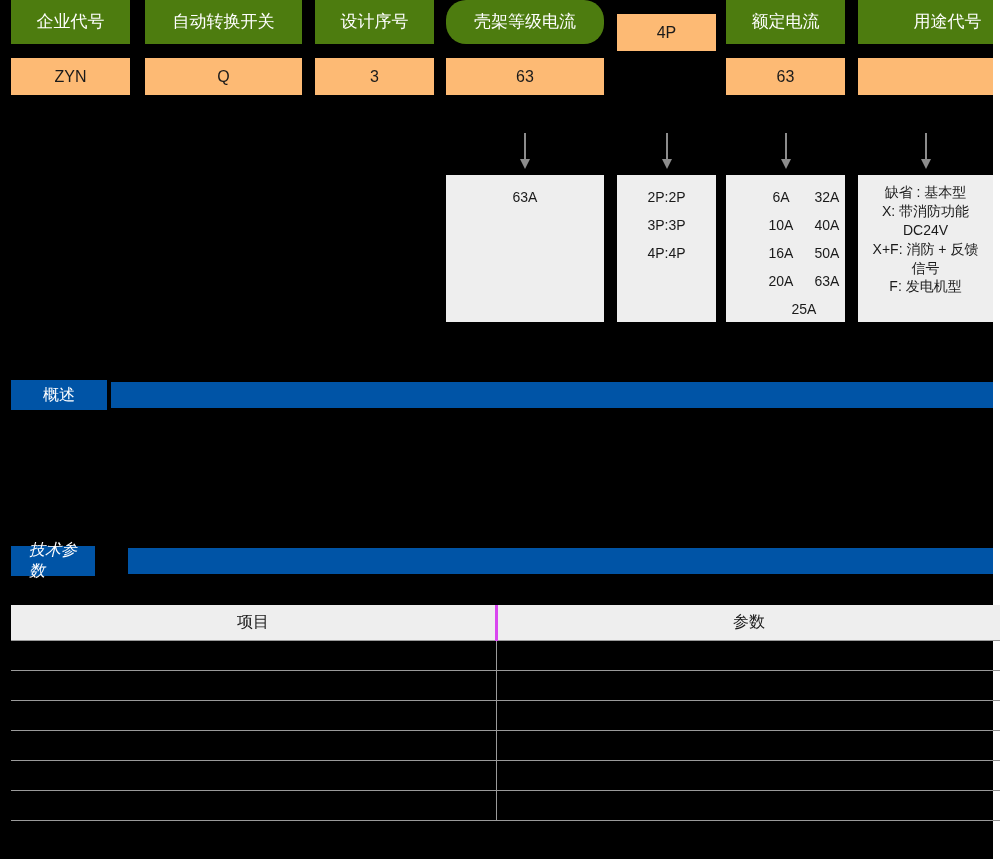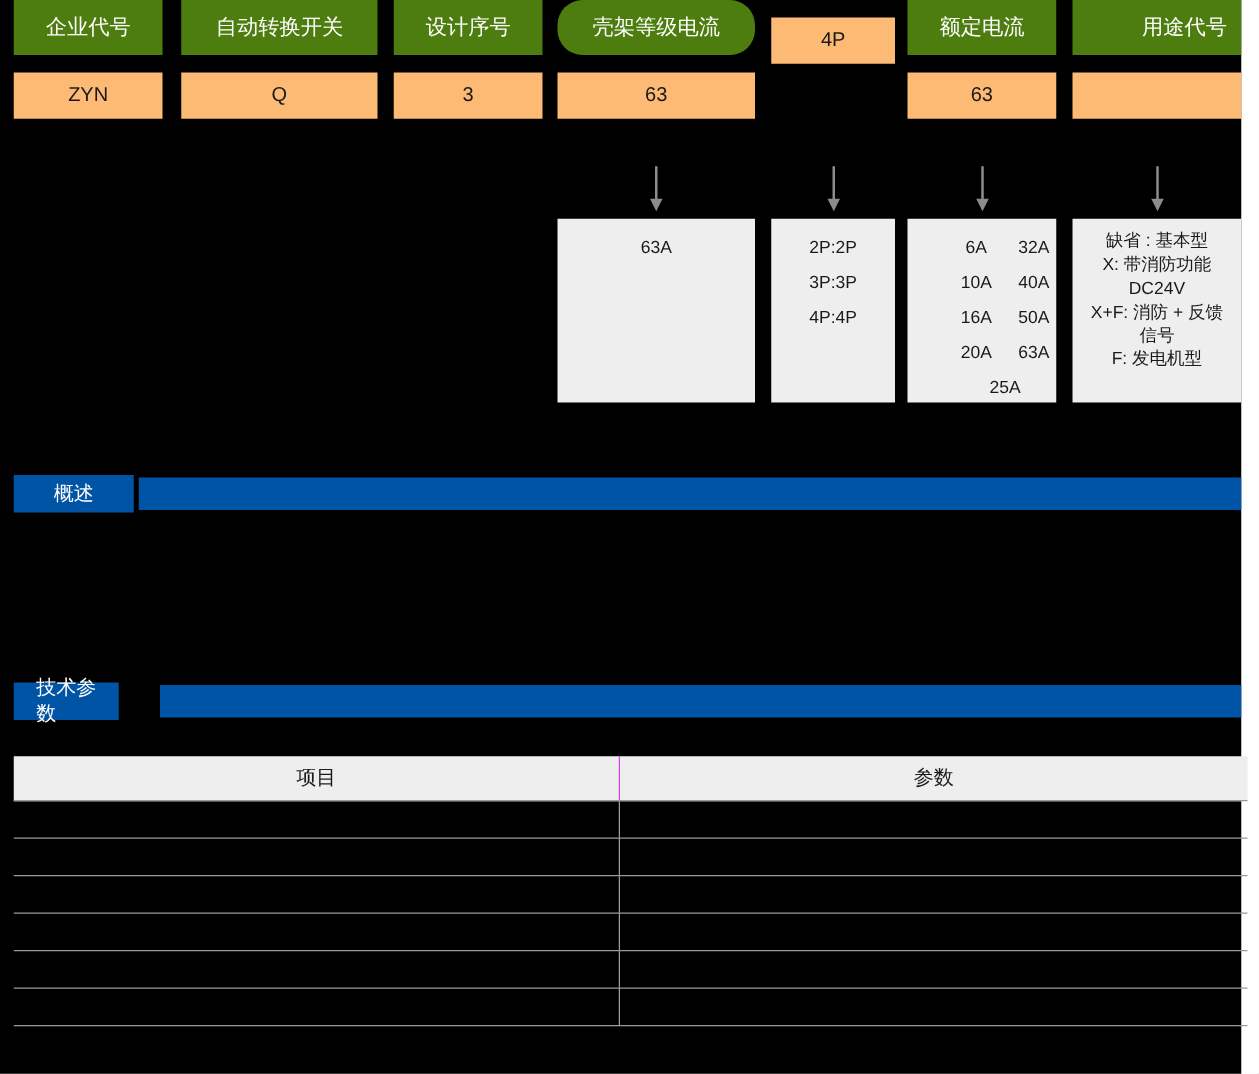--- a/index.html
+++ b/index.html
@@ -152,21 +152,21 @@
   }
   .spec-table th {
     background: #eeeeee;
     color: #1a1a1a;
     font-size: 16px;
     font-weight: normal;
     height: 33px;
     border-bottom: 1px solid #9a9a9a;
     text-align: center;
   }
-  .spec-table th.c1 { border-right: 1px solid #d946ef; }
+  .spec-table th.c1 { border-right: 3px solid #d946ef; }
   .spec-table td {
     height: 29px;
     border-bottom: 1px solid #9a9a9a;
     color: #eeeeee;
     font-size: 14px;
     padding: 0 10px;
     background: transparent;
   }
   .spec-table td.c1 { border-right: 1px solid #9a9a9a; }
 </style>
@@ -258,21 +258,21 @@
         <div class="detail-line">F: 发电机型</div>
       </div>
     </div>
 
   <div id="sections">
       <div class="section-bar" style="top: 380px; width: 993px;">
         <div class="section-tab" style="width: 96px;">概述</div>
         <div class="section-rule" style="left: 111px; width: 882px;"></div>
       </div>
       <div class="section-bar" style="top: 546px; width: 993px;">
-        <div class="section-tab" style="width: 84px;">技术参数</div>
+        <div class="section-tab" style="width: 84px; font-style: italic;">技术参数</div>
         <div class="section-rule" style="left: 128px; width: 865px;"></div>
       </div>
     </div>
 
   <table class="spec-table" id="spec-table" style="top: 605px;">
       <thead>
         <tr>
           <th class="c1" style="width: 482px;">项目</th>
           <th class="c2" style="width: 500px;">参数</th>
         </tr>

